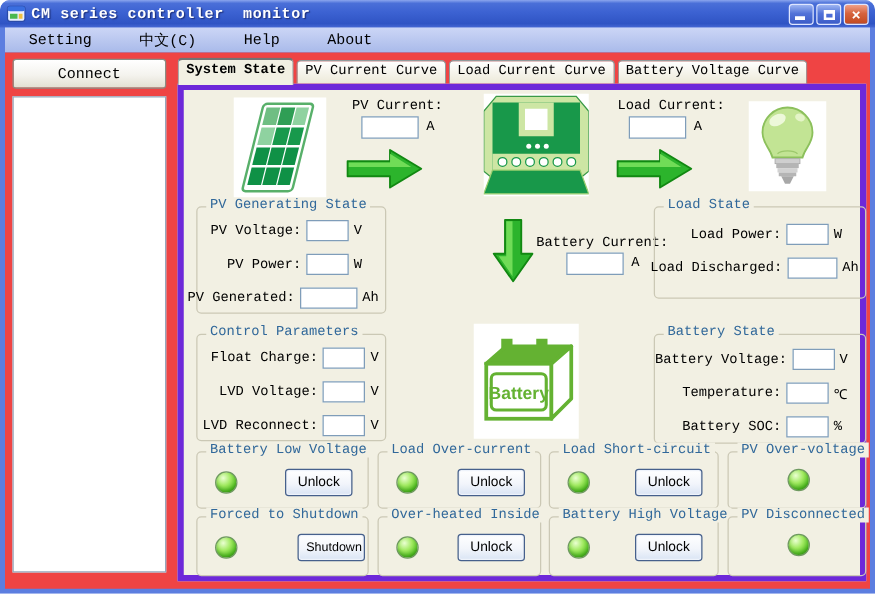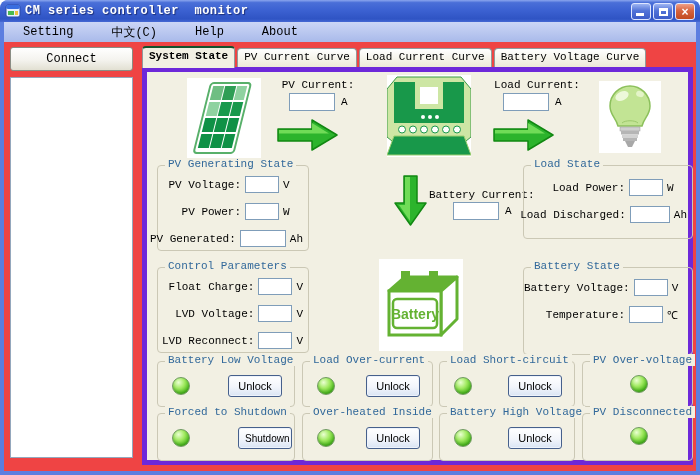--- a/index.html
+++ b/index.html
@@ -44,21 +44,21 @@
   .listbox{position:absolute;left:6px;top:35px;width:123px;height:381px;background:#fff;
     border:1px solid #94a7bc;}
   
   .tabs{position:absolute;left:138px;top:3px;height:22px;display:flex;align-items:flex-end;gap:2px;}
   .tab{
     height:19px;padding:2px 6px 2px;font-size:11px;white-space:nowrap;cursor:pointer;
     border:1px solid #919b9c;border-bottom:none;border-radius:4px 4px 0 0;
     background:linear-gradient(180deg,#ffffff,#ece9d8);
   }
   .tab.active{
-    height:22px;background:#f2f0e3;border-top:2px solid #14532d;
+    height:22px;background:#f2f0e3;border-top:2px solid #737373;
     position:relative;z-index:3;margin-bottom:-1px;font-weight:bold;
   }
   .tabpanel{
     position:absolute;left:138px;top:25px;width:551px;height:398px;
     background:#f2f0e3;border:5px solid #6d28d9;z-index:2;
   }
   
   .img{position:absolute;background:#fff;}
   .flowlabel{position:absolute;font-size:11px;color:#000;text-align:center;}
   .xpinput{
@@ -293,20 +293,25 @@
         <div class="frow">
           <span class="flabel">Battery Voltage:</span>
           <input class="xpinput fi" style="width: 34px;" value="">
           <span class="funit">V</span>
         </div>
         <div class="frow">
           <span class="flabel">Temperature:</span>
           <input class="xpinput fi" style="width: 34px;" value="">
           <span class="funit">℃</span>
         </div>
+        <div class="frow">
+          <span class="flabel">Battery SOC:</span>
+          <input class="xpinput fi" style="width: 34px;" value="">
+          <span class="funit">%</span>
+        </div>
       </div>
 
       <div class="group" style="left:10px;top:289px;width:138px;height:46px;">
         <span class="gtitle">Battery Low Voltage</span>
         <div class="scontent">
           <span class="led"></span>
           <button class="sbtn">Unlock</button>
         </div>
       </div>
       <div class="group" style="left:155px;top:289px;width:131px;height:46px;">

